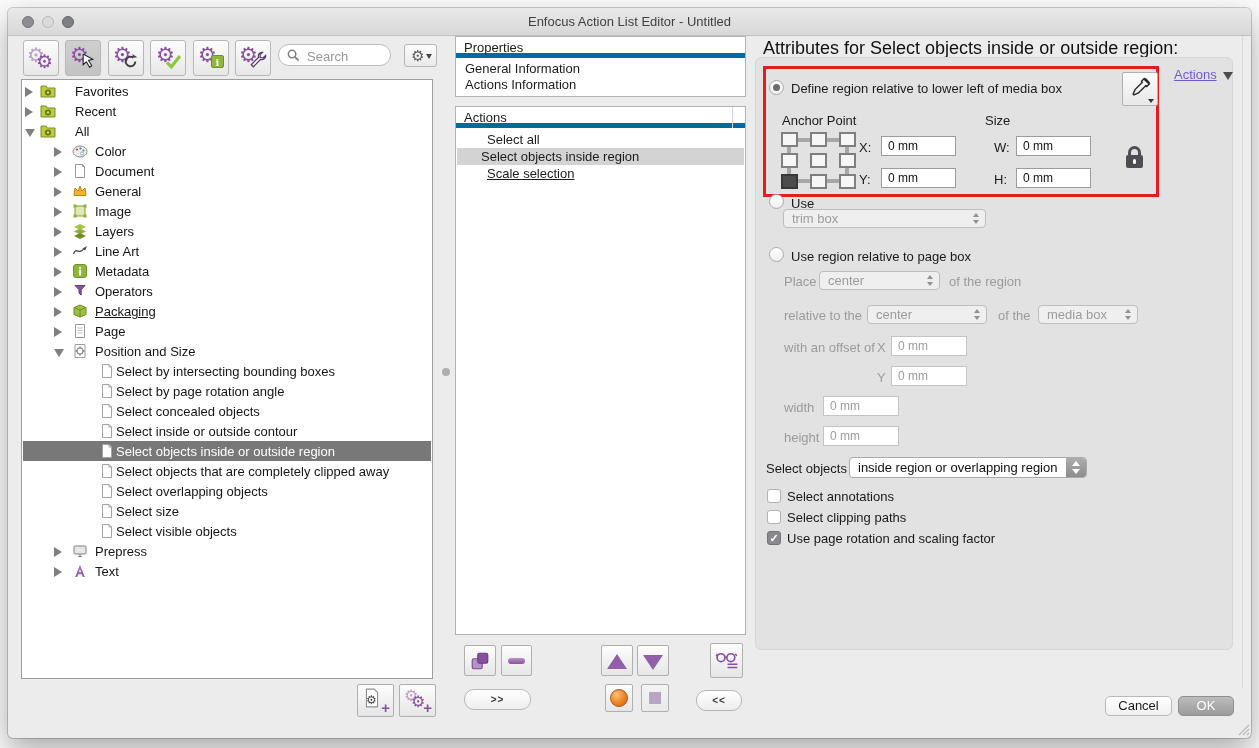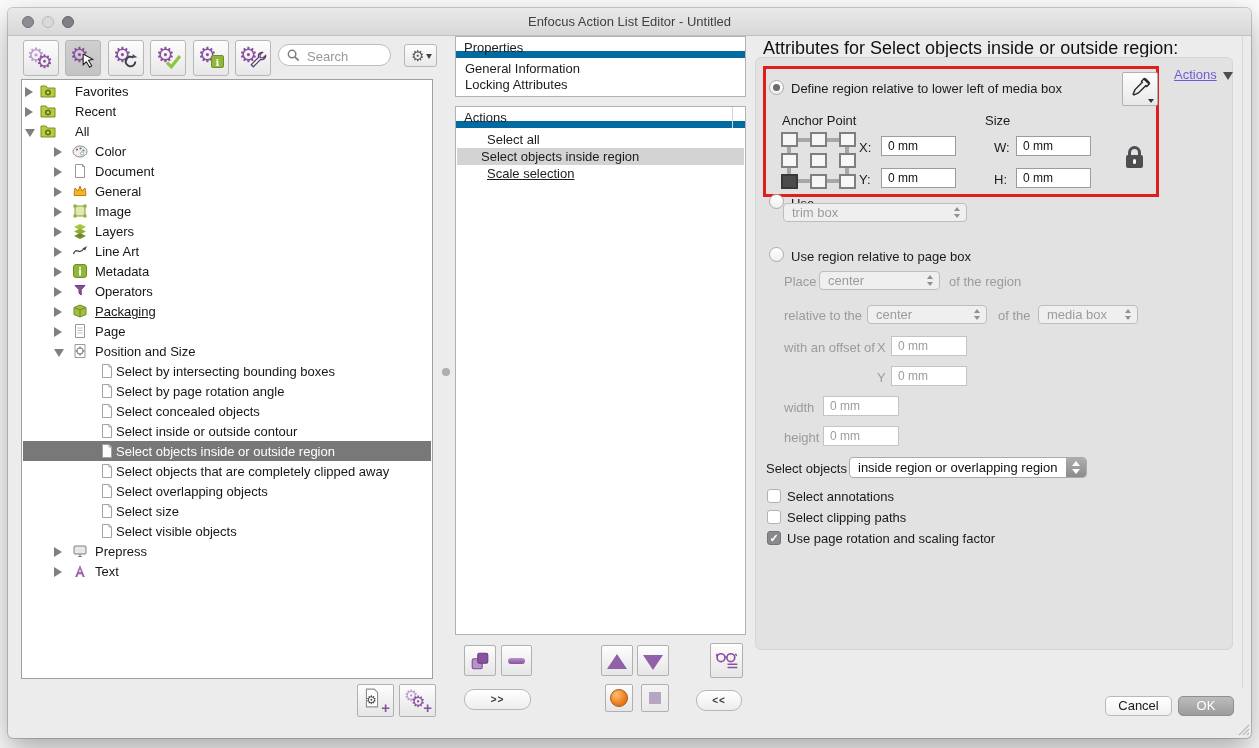--- a/index.html
+++ b/index.html
@@ -41,21 +41,21 @@
   .tri.d{border-top:8px solid #7f7f7f;border-left:5px solid transparent;border-right:5px solid transparent;margin-top:2px;}
   .trow .ic{position:absolute;top:2px;width:16px;height:16px;}
   .trow .ic svg{width:16px;height:16px;display:block;}
   .trow .tlabel{position:absolute;top:3px;font-size:13px;color:#161616;white-space:nowrap;}
   .trow.sel .tlabel{color:#ffffff;}
   .pfbtn{position:absolute;width:37px;height:33px;border:1px solid #b0b0b0;border-radius:2px;
     background:linear-gradient(#fdfdfd,#e6e6e6);box-sizing:border-box;}
   .splitdot{position:absolute;width:8px;height:8px;border-radius:50%;background:#aeaeae;}
   
   .mbox{position:absolute;left:447px;width:291px;background:#fff;border:1px solid #b2b2b2;box-sizing:border-box;}
-  .mhdr{position:absolute;left:0;right:0;top:0;height:21px;border-bottom:7px solid #0369a1;
+  .mhdr{position:absolute;left:0;right:0;top:0;height:21px;border-bottom:5px solid #0369a1;
     font-size:13px;color:#1c1c1c;line-height:21px;padding-left:8px;box-sizing:border-box;}
   .mrow{position:absolute;left:1px;right:1px;height:17px;font-size:13px;color:#1c1c1c;line-height:17px;}
   .mrow.sel{background:#d3d3d3;}
   .colsep{position:absolute;top:0;right:12px;width:1px;height:21px;background:#d4d4d4;}
   .sqbtn{position:absolute;border:1px solid #b0b0b0;border-radius:2px;background:linear-gradient(#fdfdfd,#e6e6e6);box-sizing:border-box;}
   .pillbtn{position:absolute;height:21px;border:1px solid #b7b7b7;border-radius:10px;background:linear-gradient(#fff,#ededed);
     box-sizing:border-box;text-align:center;font-size:10px;font-weight:bold;color:#3a3a3a;line-height:19px;letter-spacing:1px;}
   .tri-up{width:0;height:0;border-left:10px solid transparent;border-right:10px solid transparent;border-bottom:15px solid #9260a8;margin:8px auto 0;}
   .tri-dn{width:0;height:0;border-left:10px solid transparent;border-right:10px solid transparent;border-top:15px solid #9260a8;margin:9px auto 0;}
   .rec{width:18px;height:18px;border-radius:50%;margin:4px auto 0;
@@ -433,21 +433,21 @@
     <span style="position:absolute;right:3px;bottom:0;font-size:15px;font-weight:bold;color:#8a50a0">+</span>
   </div>
 
   <div class="splitdot" style="left:434px;top:360px"></div>
   <div class="splitdot" style="left:729px;top:365px"></div>
 
   <div class="mbox" style="top:28px;height:61px">
     <div class="mhdr">Properties</div>
     <div id="props">
         <div class="mrow" style="top: 23px; padding-left: 8px;">General Information</div>
-        <div class="mrow" style="top: 39px; padding-left: 8px;">Locking Attributes</div>
+        <div class="mrow" style="top: 39px; padding-left: 8px;">Actions Information</div>
       </div>
   </div>
 
   <div class="mbox" style="top:98px;height:529px">
     <div class="mhdr">Actions</div>
     <div class="colsep"></div>
     <div id="acts">
         <div class="mrow" style="top: 24px; padding-left: 30px;">Select all</div>
         <div class="mrow sel" style="top: 41px; padding-left: 24px;">Select objects inside region</div>
         <div class="mrow" style="top: 58px; padding-left: 30px; text-decoration: underline;">Scale selection</div>
@@ -535,21 +535,21 @@
 
     <div class="alabel" style="left:229px;top:55px">Size</div>
     <div class="alabel" style="left:238px;top:82px">W:</div>
     <div class="field" style="left:260px;top:78px;width:75px">0 mm</div>
     <div class="alabel" style="left:238px;top:114px">H:</div>
     <div class="field" style="left:260px;top:110px;width:75px">0 mm</div>
     <div class="lock" style="left:370px;top:97px"></div>
 
     <div class="radio" style="left:13px;top:136px"></div>
     <div class="alabel" style="left:35px;top:138px">Use</div>
-    <div class="dd" style="left:27px;top:145px;width:184px">
+    <div class="dd" style="left:27px;top:151px;width:203px">
       <span>trim box</span>
       <span class="chev">
           <i class="u"></i>
           <i class="d"></i>
         </span>
     </div>
 
     <div class="radio" style="left:13px;top:189px"></div>
     <div class="alabel" style="left:35px;top:191px">Use region relative to page box</div>
 

